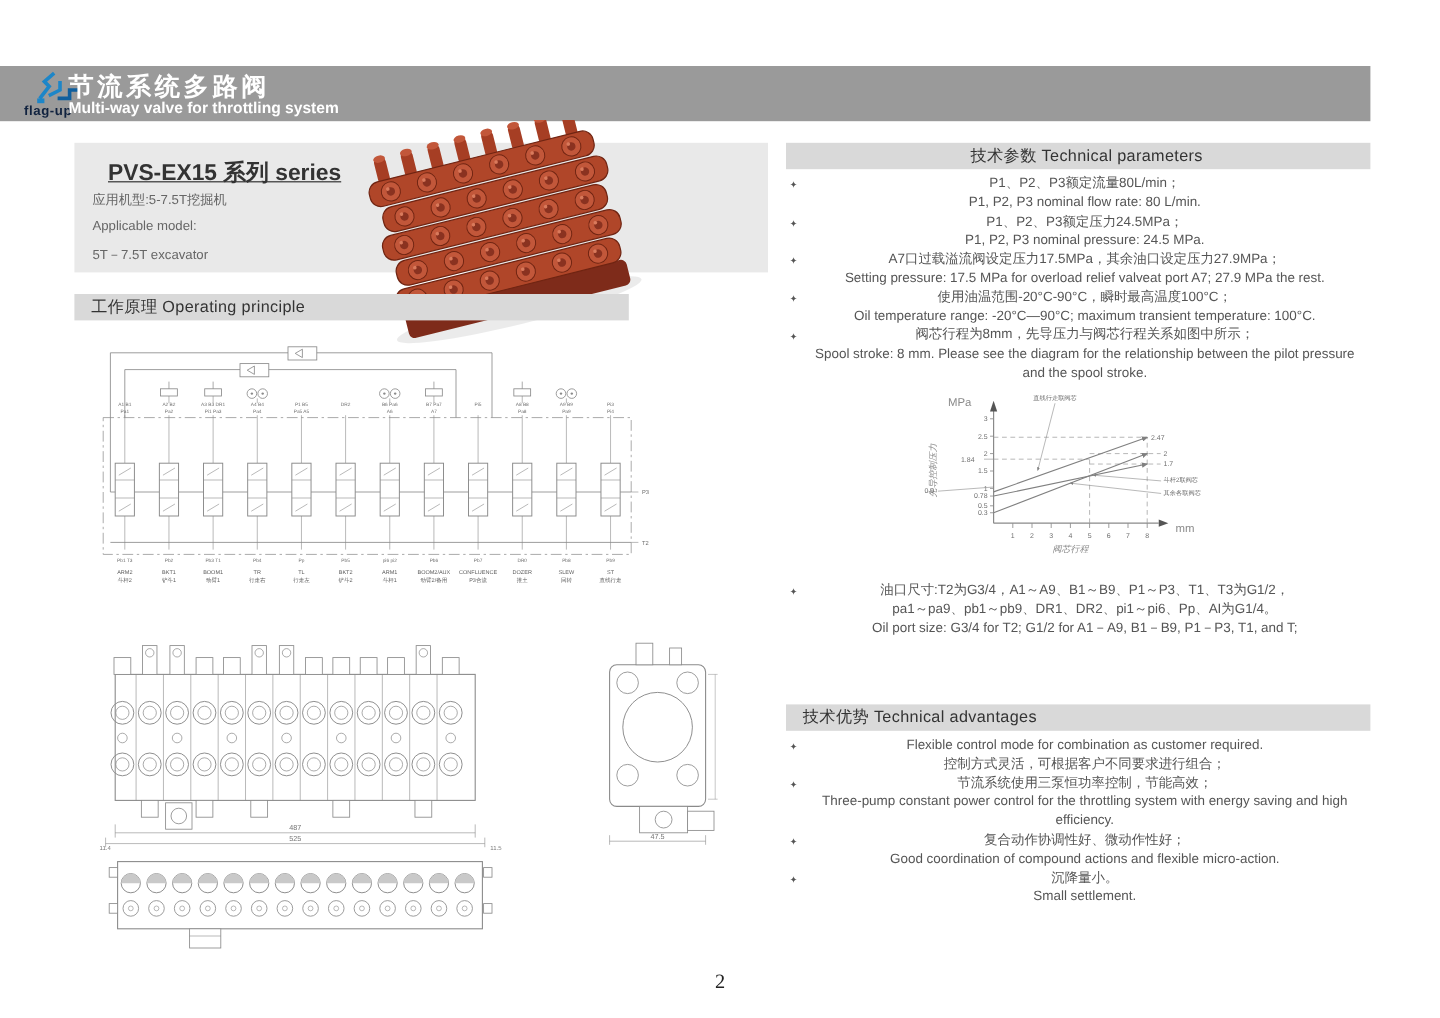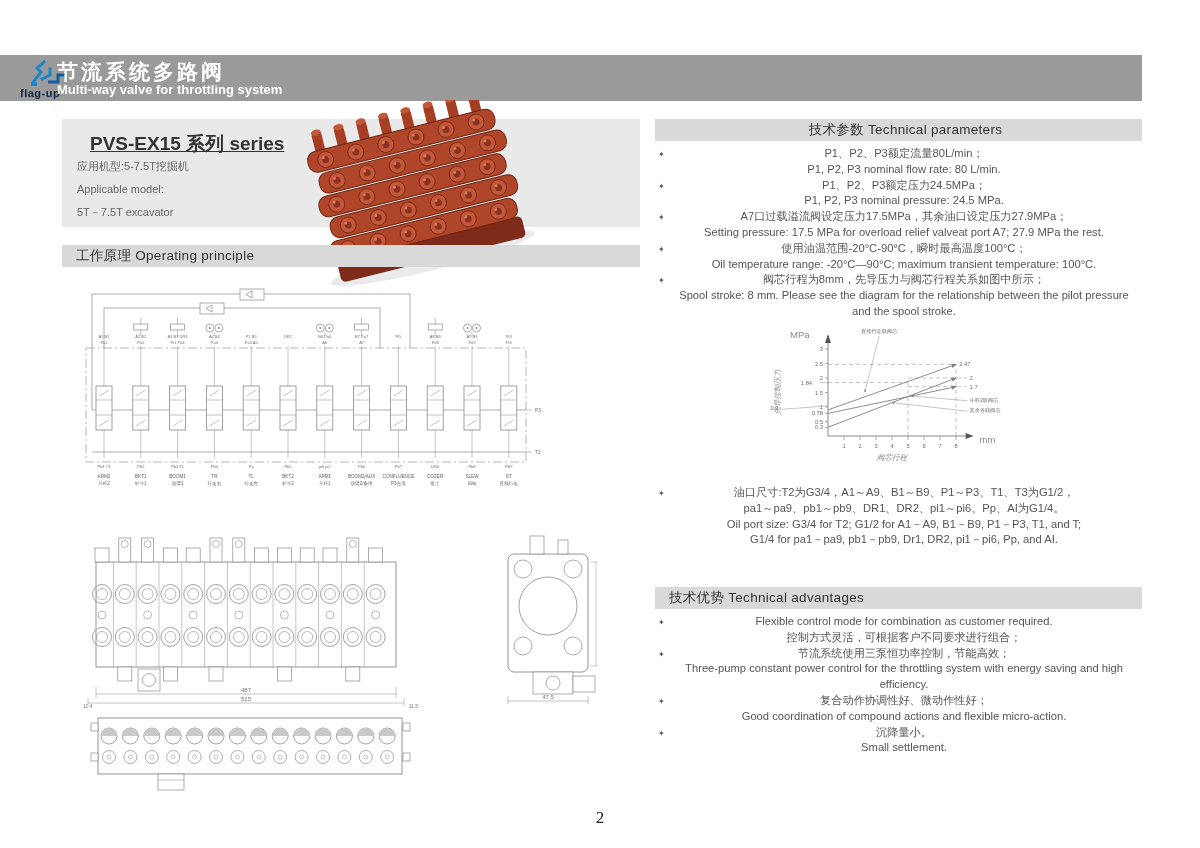--- a/index.html
+++ b/index.html
@@ -15,21 +15,21 @@
   .title-en{position:absolute;left:57px;top:27px;font-size:13px;font-weight:bold;color:#fff;}
   
   .product-box{position:absolute;left:62px;top:119px;width:578px;height:108px;background:#e9e9e9;}
   .series{position:absolute;left:28px;top:12px;font-size:19px;font-weight:bold;color:#333;text-decoration:underline;}
   .model{position:absolute;left:15px;font-size:11px;color:#666;}
   .m1{top:40px}.m2{top:64px}.m3{top:86px}
   #product-photo{position:absolute;left:295px;top:100px;width:245px;height:190px;}
   
   .bar{position:absolute;background:#d9d9d9;height:22px;line-height:22px;font-size:13.5px;color:#333;}
   .bar span{margin-left:14px;letter-spacing:.3px;}
-  .op-bar{left:62px;top:245px;width:578px;}
+  .op-bar{left:62px;top:245px;width:462px;}
   .params-bar{left:655px;top:119px;width:487px;text-align:center;}
   .adv-bar{left:655px;top:587px;width:487px;}
   
   .bullets{position:absolute;width:478px;font-size:11.2px;line-height:15.8px;color:#555;}
   #params-list{left:658px;top:146px;}
   #oilport-list{left:658px;top:485px;}
   #adv-list{left:658px;top:614px;}
   .bullet{display:flex;}
   .bm{width:14px;flex:0 0 14px;font-size:8px;color:#555;transform:translateY(1px);}
   .bw{flex:1;text-align:center;}
@@ -684,21 +684,20 @@
       <text x="209.6" y="104.22" font-size="5.2" fill="#6e6e6e" text-anchor="start" font-family="&quot;Liberation Sans&quot;,sans-serif">其余各联阀芯</text>
       <line x1="207.6" y1="103.22" x2="132" y2="94.65" stroke="#8a8a8a" stroke-width="0.5" marker-end="url(#arr)"></line>
     </svg>
   <div id="oilport-list" class="bullets">
       <div class="bullet">
         <span class="bm">✦</span>
         <div class="bw">
           <div>油口尺寸:T2为G3/4，A1～A9、B1～B9、P1～P3、T1、T3为G1/2，</div>
           <div>pa1～pa9、pb1～pb9、DR1、DR2、pi1～pi6、Pp、AI为G1/4。</div>
           <div>Oil port size: G3/4 for T2; G1/2 for A1－A9, B1－B9, P1－P3, T1, and T;</div>
-          <div>G1/4 for pa1－pa9, pb1－pb9, Dr1, DR2, pi1－pi6, Pp, and AI.</div>
         </div>
       </div>
     </div>
 
   <div class="bar adv-bar">
     <span>技术优势 Technical advantages</span>
   </div>
   <div id="adv-list" class="bullets">
       <div class="bullet">
         <span class="bm">✦</span>

